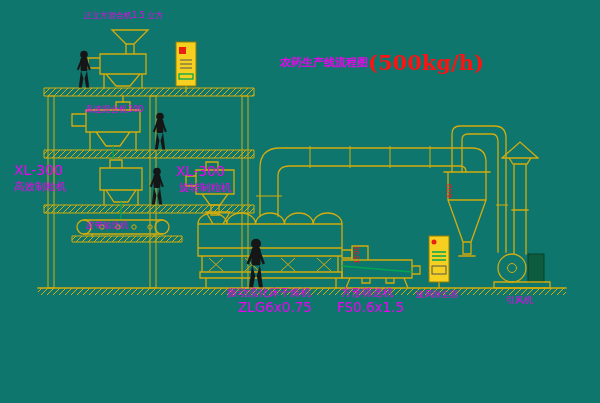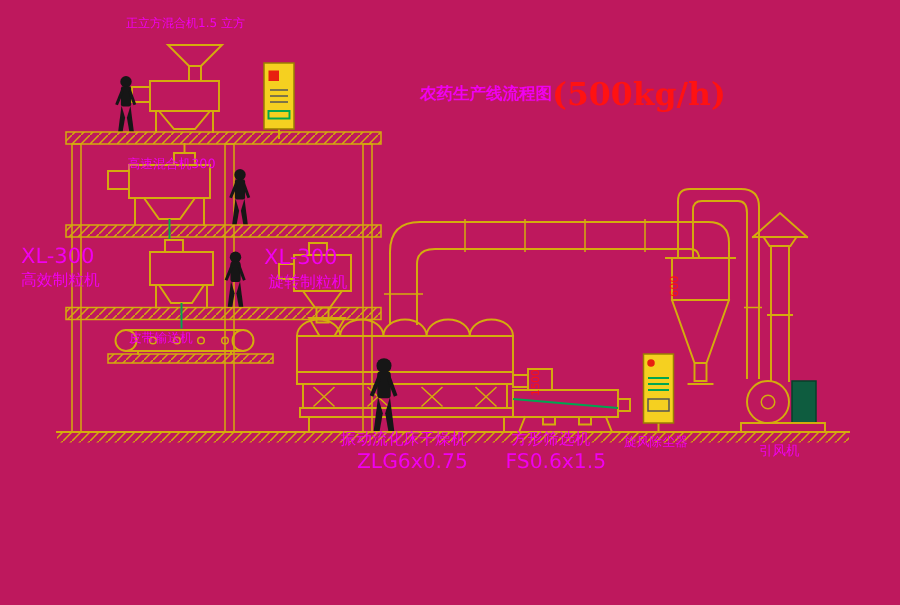--- a/index.html
+++ b/index.html
@@ -1,16 +1,16 @@
 <!DOCTYPE html>
 <html><head>
 <meta charset="utf-8">
 <style>
   html,body{margin:0;padding:0;background:#ffffff;}
-  .canvas{position:relative;width:600px;height:403px;background:#be185d;overflow:hidden;}
+  .canvas{position:relative;width:600px;height:403px;background:#0f766e;overflow:hidden;}
   svg{display:block;}
   .y{stroke:#D4AC0D;fill:none;stroke-width:1.3;stroke-linecap:square;}
   .yth{stroke:#D4AC0D;fill:none;stroke-width:1;}
   .yh{fill:url(#hatch);stroke:#D4AC0D;stroke-width:1;}
   .yf{fill:#F5D020;stroke:#9a7d00;stroke-width:1;}
   .g{stroke:#00A651;fill:none;stroke-width:1.3;}
   .d{stroke:#555555;fill:none;stroke-width:1;}
   .mg{fill:#0E5C3F;stroke:#06402a;stroke-width:1;}
   .rd-fill{fill:#E82010;stroke:none;}
   text{font-family:"DejaVu Sans","Liberation Sans",sans-serif;}

